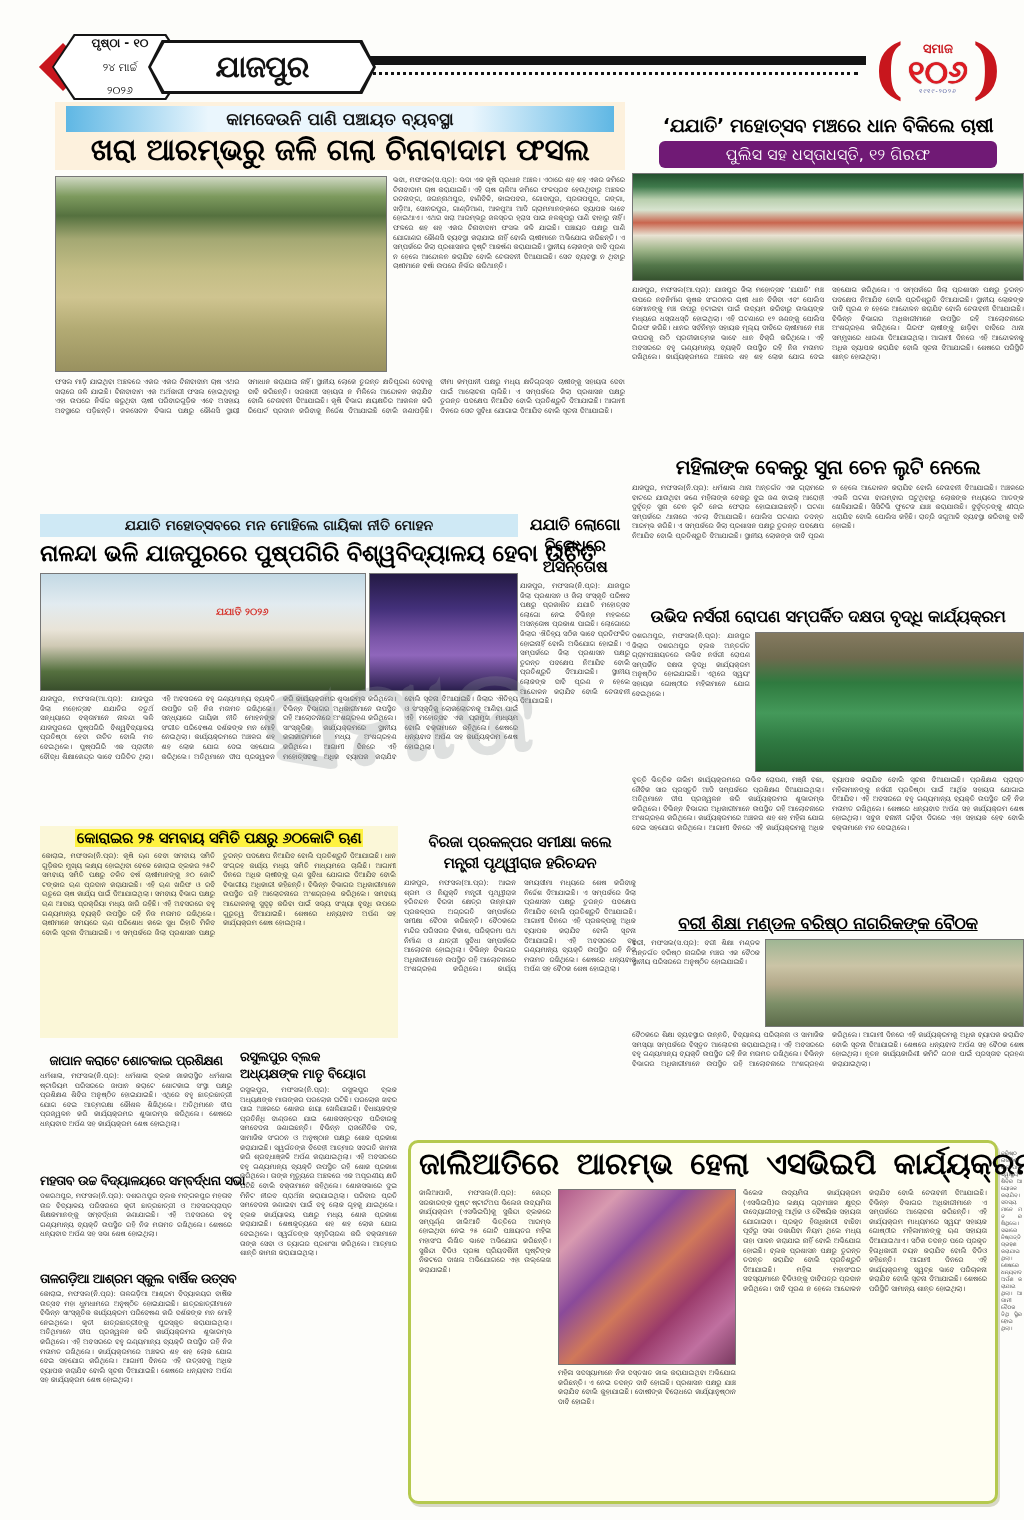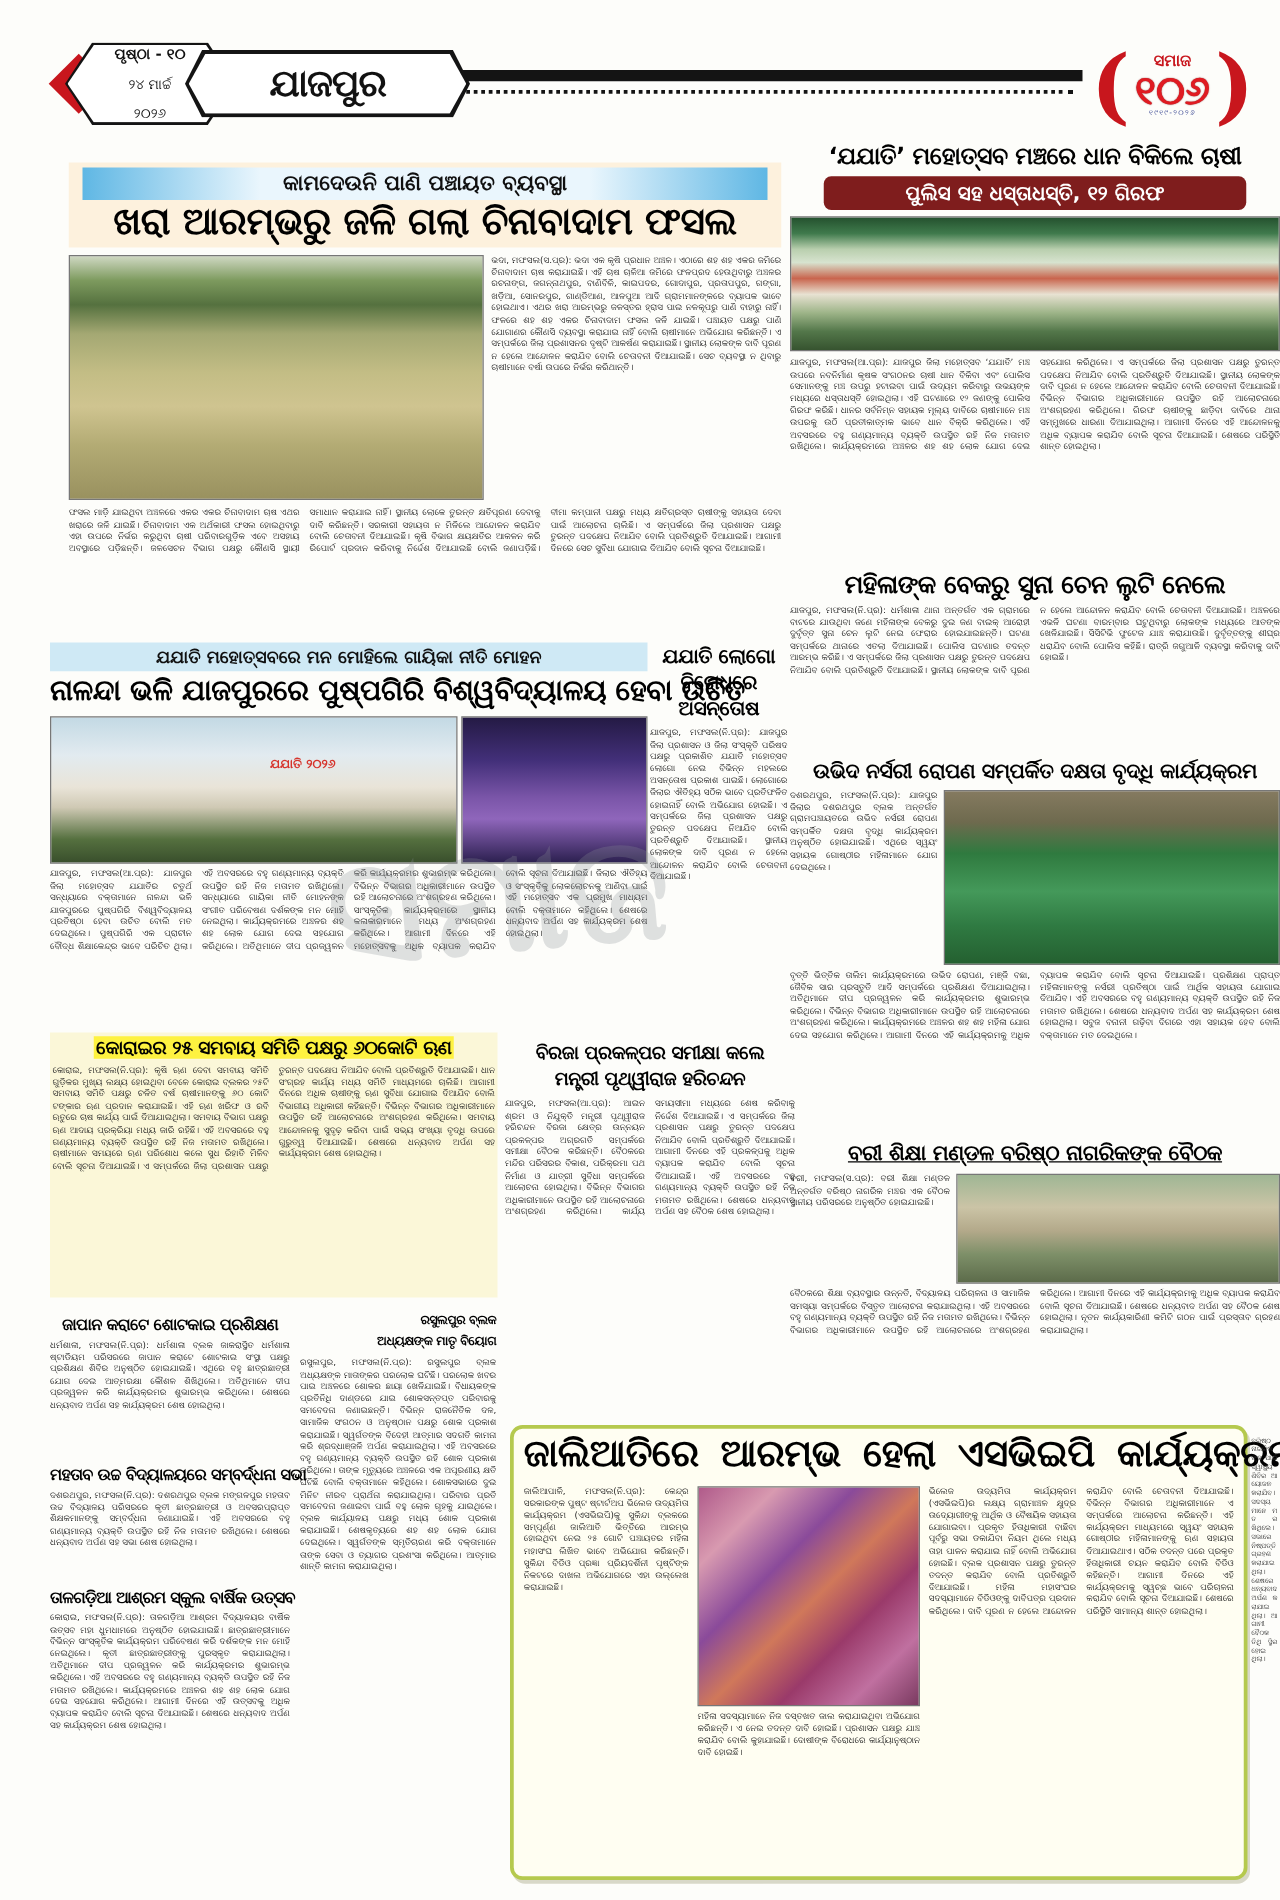--- a/index.html
+++ b/index.html
@@ -32,36 +32,36 @@
   .logo .num{font-size:32px;font-weight:bold;color:#e01b22;line-height:30px;text-shadow:0 0 1px #7a1013;}
   .logo .yrs{font-size:6px;color:#33418f;letter-spacing:1px;}
   
   .bodytext{font-size:7px;line-height:9.6px;text-align:justify;color:#1c1c1c;overflow:hidden;}
   .c2{columns:2;column-gap:8px;}
   .c3{columns:3;column-gap:8px;}
   .c4{columns:4;column-gap:8px;}
   .hl{color:#000;font-weight:bold;letter-spacing:-0.4px;}
   .photo{border:1px solid #777;box-sizing:border-box;}
   
-  .art1{position:absolute;left:55px;top:130px;width:570px;}
+  .art1{position:absolute;left:55px;top:102px;width:570px;}
   .a1-head{background:#fdf1dd;padding:4px 0 2px;}
   .a1-kicker{margin:0 auto;width:96%;height:26px;display:flex;align-items:center;justify-content:center;
     background:linear-gradient(90deg,#5fb7e4,#eaf6fd 26%,#eaf6fd 74%,#5fb7e4);
     font-size:17px;font-weight:bold;color:#101010;}
   .a1-headline{font-size:30px;text-align:center;line-height:36px;white-space:nowrap;}
   .a1-row{display:flex;gap:6px;margin-top:6px;align-items:flex-end;}
   .photo-field{width:332px;height:196px;flex:none;background:
      linear-gradient(180deg,#cfd8c2 0%,#7d9a5e 10%,#55713f 20%,#a4a873 32%,#c3bd85 48%,#cfc490 62%,#b3ab74 78%,#99915f 100%);}
   .a1-col{flex:1;height:196px;}
   .a1-bottom{margin-top:6px;height:80px;}
   
   .artR{position:absolute;left:632px;top:112px;width:392px;}
   .r-h2{font-size:19px;text-align:center;white-space:nowrap;line-height:26px;}
-  .r-banner{margin:3px auto 5px;width:86%;height:27px;border-radius:6px;background:#7f1d1d;
-    display:flex;align-items:center;justify-content:center;color:#fff;font-size:16px;font-weight:bold;}
+  .r-banner{margin:3px auto 5px;width:86%;height:27px;border-radius:6px;background:#701a75;
+    display:flex;align-items:center;justify-content:center;color:#fff;font-size:16px;font-weight:normal;}
   .photo-stage{width:100%;height:108px;background:
      linear-gradient(180deg,#24512e 0%,#3f7a4c 12%,#b9cfae 24%,#d7e3cf 34%,#c9654e 46%,#e8e2d2 58%,#9db488 72%,#53774a 86%,#36532f 100%);}
   .r-body2{margin-top:5px;height:160px;}
   .r-h3{font-size:20px;text-align:center;white-space:nowrap;margin:8px 0 4px;line-height:26px;}
   .r-body3{height:114px;}
   .r-h4{font-size:16.5px;text-align:center;white-space:nowrap;margin:8px 0 4px;line-height:22px;}
   .r-row4{display:flex;gap:5px;}
   .r-col4a{width:118px;flex:none;height:140px;}
   .photo-nursery{flex:1;height:140px;background:
      linear-gradient(180deg,#857a60 0%,#6e6a4e 18%,#2f7a3f 36%,#44995a 58%,#2f7a42 78%,#24603０ 100%);
@@ -100,21 +100,21 @@
   .b-body{margin-top:5px;height:238px;}
   
   .colL1{position:absolute;left:40px;top:1052px;width:192px;}
   .sm-h{font-size:13px;text-align:center;line-height:17px;white-space:nowrap;letter-spacing:-0.6px;}
   .k-body{margin-top:3px;height:92px;}
   .m-h{margin-top:8px;}
   .m-body{margin-top:3px;height:70px;}
   .t-h{margin-top:8px;}
   .t-body{margin-top:3px;height:188px;}
   .colL2{position:absolute;left:240px;top:1048px;width:157px;}
-  .rs-h{font-size:10px;text-align:right;line-height:17px;}
+  .rs-h{font-size:13px;text-align:left;line-height:17px;}
   .rs-body{margin-top:4px;height:398px;}
   
   .boxS{position:absolute;left:408px;top:1140px;width:590px;height:364px;background:#fffef2;
     border:3px solid #b5c94e;border-radius:10px;box-sizing:border-box;padding:6px 8px;box-shadow:2px 3px 0 #d8d8c8;}
   .s-h{font-size:30px;text-align:center;white-space:nowrap;line-height:34px;font-family:Liberation Mono, monospace;}
   .s-row{display:flex;gap:7px;margin-top:6px;height:296px;}
   .s-c1{width:132px;flex:none;height:100%;}
   .s-mid{width:178px;flex:none;display:flex;flex-direction:column;gap:4px;}
   .photo-women{width:100%;height:176px;background:
      linear-gradient(135deg,#b05a8a 0%,#d89ab0 18%,#8a4a9a 36%,#d0785a 52%,#9a3a6a 68%,#c070a0 84%,#7a3a60 100%);}

